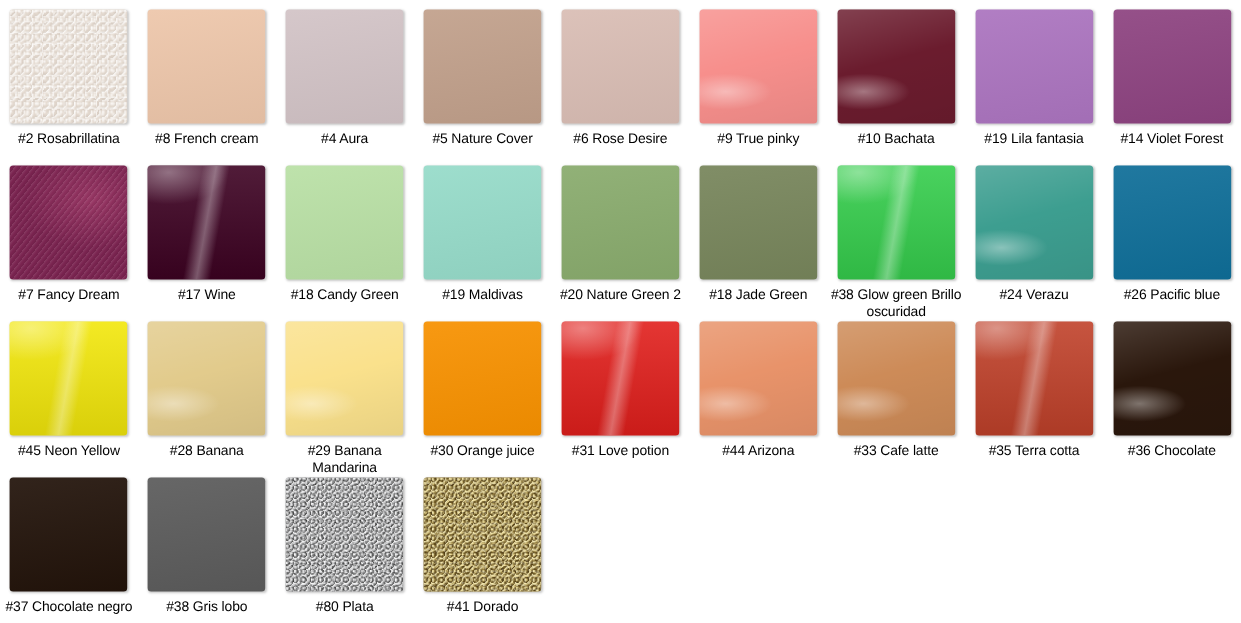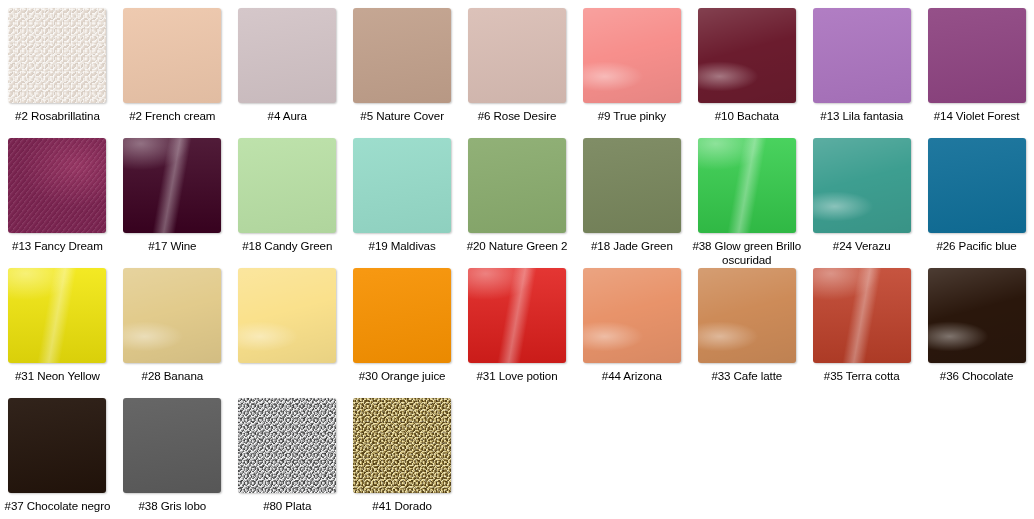--- a/index.html
+++ b/index.html
@@ -62,21 +62,21 @@
     <div class="swatch-cell">
       <div class="swatch-chip" style="background: rgb(230, 220, 210);">
         <div class="gloss" style="background-image: repeating-radial-gradient(circle at 12% 18%, rgba(255, 255, 255, 0.85) 0px, rgba(255, 255, 255, 0) 2px, rgba(0, 0, 0, 0.05) 4px), repeating-radial-gradient(circle at 62% 70%, rgba(255, 255, 255, 0.7) 0px, rgba(255, 255, 255, 0) 2px, rgba(170, 150, 140, 0.12) 5px); background-size: 7px 7px, 9px 9px, 11px 11px;"></div>
       </div>
       <div class="swatch-label">#2 Rosabrillatina</div>
     </div>
     <div class="swatch-cell">
       <div class="swatch-chip" style="background: rgb(237, 198, 170);">
         <div class="gloss" style="background-image: linear-gradient(170deg, rgba(255, 255, 255, 0.07) 0%, rgba(0, 0, 0, 0.05) 100%); background-size: auto;"></div>
       </div>
-      <div class="swatch-label">#2 French cream</div>
+      <div class="swatch-label">#8 French cream</div>
     </div>
     <div class="swatch-cell">
       <div class="swatch-chip" style="background: rgb(210, 195, 198);">
         <div class="gloss" style="background-image: linear-gradient(170deg, rgba(255, 255, 255, 0.07) 0%, rgba(0, 0, 0, 0.05) 100%); background-size: auto;"></div>
       </div>
       <div class="swatch-label">#4 Aura</div>
     </div>
     <div class="swatch-cell">
       <div class="swatch-chip" style="background: rgb(193, 160, 139);">
         <div class="gloss" style="background-image: linear-gradient(170deg, rgba(255, 255, 255, 0.07) 0%, rgba(0, 0, 0, 0.05) 100%); background-size: auto;"></div>
@@ -98,33 +98,33 @@
     <div class="swatch-cell">
       <div class="swatch-chip" style="background: rgb(107, 28, 46);">
         <div class="gloss" style="background-image: radial-gradient(55% 22% at 22% 72%, rgba(255, 255, 255, 0.4) 0%, rgba(255, 255, 255, 0) 72%), linear-gradient(165deg, rgba(255, 255, 255, 0.16) 0%, rgba(255, 255, 255, 0) 45%, rgba(0, 0, 0, 0.07) 100%); background-size: auto;"></div>
       </div>
       <div class="swatch-label">#10 Bachata</div>
     </div>
     <div class="swatch-cell">
       <div class="swatch-chip" style="background: rgb(171, 116, 191);">
         <div class="gloss" style="background-image: linear-gradient(170deg, rgba(255, 255, 255, 0.07) 0%, rgba(0, 0, 0, 0.05) 100%); background-size: auto;"></div>
       </div>
-      <div class="swatch-label">#13 Lila fantasia</div>
+      <div class="swatch-label">#19 Lila fantasia</div>
     </div>
     <div class="swatch-cell">
       <div class="swatch-chip" style="background: rgb(141, 67, 128);">
         <div class="gloss" style="background-image: linear-gradient(170deg, rgba(255, 255, 255, 0.07) 0%, rgba(0, 0, 0, 0.05) 100%); background-size: auto;"></div>
       </div>
       <div class="swatch-label">#14 Violet Forest</div>
     </div>
     <div class="swatch-cell">
       <div class="swatch-chip" style="background: rgb(122, 36, 80);">
         <div class="gloss" style="background-image: repeating-linear-gradient(128deg, rgba(255, 255, 255, 0.1) 0px, rgba(255, 255, 255, 0) 2px, rgba(0, 0, 0, 0.07) 4px), radial-gradient(80% 60% at 70% 30%, rgba(255, 120, 170, 0.22) 0%, rgba(255, 255, 255, 0) 72%); background-size: auto;"></div>
       </div>
-      <div class="swatch-label">#13 Fancy Dream</div>
+      <div class="swatch-label">#7 Fancy Dream</div>
     </div>
     <div class="swatch-cell">
       <div class="swatch-chip" style="background: rgb(61, 2, 34);">
         <div class="gloss" style="background-image: linear-gradient(100deg, rgba(255, 255, 255, 0) 0%, rgba(255, 255, 255, 0) 40%, rgba(255, 255, 255, 0.34) 50%, rgba(255, 255, 255, 0) 60%, rgba(255, 255, 255, 0) 100%), radial-gradient(70% 40% at 18% 6%, rgba(255, 255, 255, 0.38) 0%, rgba(255, 255, 255, 0) 70%), linear-gradient(rgba(255, 255, 255, 0.1) 0%, rgba(0, 0, 0, 0.1) 100%); background-size: auto;"></div>
       </div>
       <div class="swatch-label">#17 Wine</div>
     </div>
     <div class="swatch-cell">
       <div class="swatch-chip" style="background: rgb(185, 224, 165);">
         <div class="gloss" style="background-image: linear-gradient(170deg, rgba(255, 255, 255, 0.07) 0%, rgba(0, 0, 0, 0.05) 100%); background-size: auto;"></div>
@@ -164,32 +164,33 @@
     <div class="swatch-cell">
       <div class="swatch-chip" style="background: rgb(15, 110, 152);">
         <div class="gloss" style="background-image: linear-gradient(170deg, rgba(255, 255, 255, 0.07) 0%, rgba(0, 0, 0, 0.05) 100%); background-size: auto;"></div>
       </div>
       <div class="swatch-label">#26 Pacific blue</div>
     </div>
     <div class="swatch-cell">
       <div class="swatch-chip" style="background: rgb(242, 231, 11);">
         <div class="gloss" style="background-image: linear-gradient(100deg, rgba(255, 255, 255, 0) 0%, rgba(255, 255, 255, 0) 40%, rgba(255, 255, 255, 0.34) 50%, rgba(255, 255, 255, 0) 60%, rgba(255, 255, 255, 0) 100%), radial-gradient(70% 40% at 18% 6%, rgba(255, 255, 255, 0.38) 0%, rgba(255, 255, 255, 0) 70%), linear-gradient(rgba(255, 255, 255, 0.1) 0%, rgba(0, 0, 0, 0.1) 100%); background-size: auto;"></div>
       </div>
-      <div class="swatch-label">#31 Neon Yellow</div>
+      <div class="swatch-label">#45 Neon Yellow</div>
     </div>
     <div class="swatch-cell">
       <div class="swatch-chip" style="background: rgb(226, 203, 140);">
         <div class="gloss" style="background-image: radial-gradient(55% 22% at 22% 72%, rgba(255, 255, 255, 0.4) 0%, rgba(255, 255, 255, 0) 72%), linear-gradient(165deg, rgba(255, 255, 255, 0.16) 0%, rgba(255, 255, 255, 0) 45%, rgba(0, 0, 0, 0.07) 100%); background-size: auto;"></div>
       </div>
       <div class="swatch-label">#28 Banana</div>
     </div>
     <div class="swatch-cell">
       <div class="swatch-chip" style="background: rgb(250, 225, 140);">
         <div class="gloss" style="background-image: radial-gradient(55% 22% at 22% 72%, rgba(255, 255, 255, 0.4) 0%, rgba(255, 255, 255, 0) 72%), linear-gradient(165deg, rgba(255, 255, 255, 0.16) 0%, rgba(255, 255, 255, 0) 45%, rgba(0, 0, 0, 0.07) 100%); background-size: auto;"></div>
       </div>
+      <div class="swatch-label">#29 Banana Mandarina</div>
     </div>
     <div class="swatch-cell">
       <div class="swatch-chip" style="background: rgb(247, 145, 0);">
         <div class="gloss" style="background-image: linear-gradient(170deg, rgba(255, 255, 255, 0.07) 0%, rgba(0, 0, 0, 0.05) 100%); background-size: auto;"></div>
       </div>
       <div class="swatch-label">#30 Orange juice</div>
     </div>
     <div class="swatch-cell">
       <div class="swatch-chip" style="background: rgb(225, 31, 28);">
         <div class="gloss" style="background-image: linear-gradient(100deg, rgba(255, 255, 255, 0) 0%, rgba(255, 255, 255, 0) 40%, rgba(255, 255, 255, 0.34) 50%, rgba(255, 255, 255, 0) 60%, rgba(255, 255, 255, 0) 100%), radial-gradient(70% 40% at 18% 6%, rgba(255, 255, 255, 0.38) 0%, rgba(255, 255, 255, 0) 70%), linear-gradient(rgba(255, 255, 255, 0.1) 0%, rgba(0, 0, 0, 0.1) 100%); background-size: auto;"></div>

